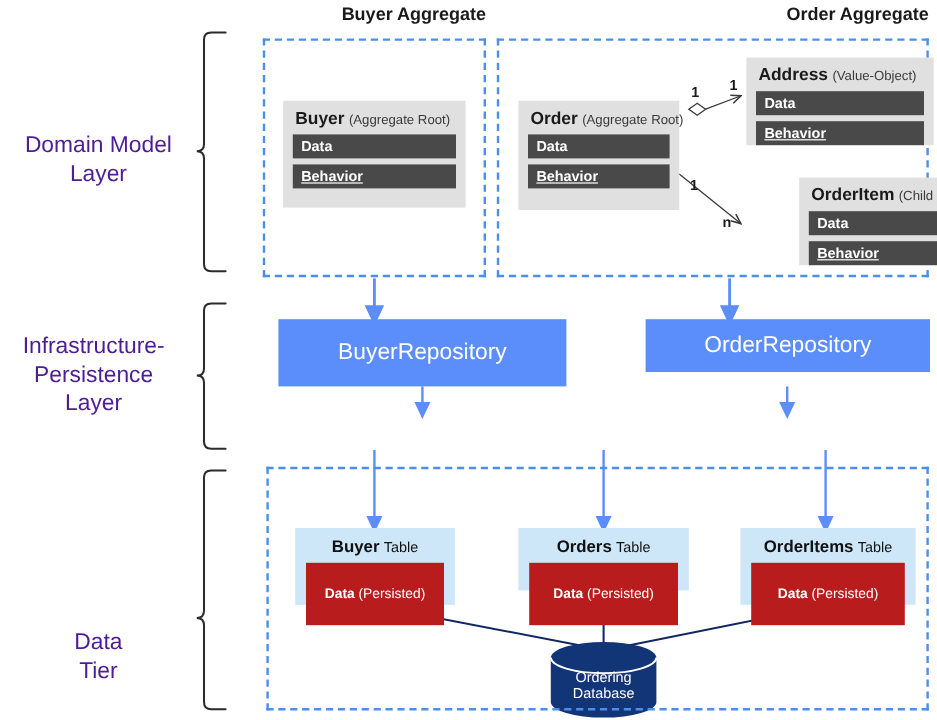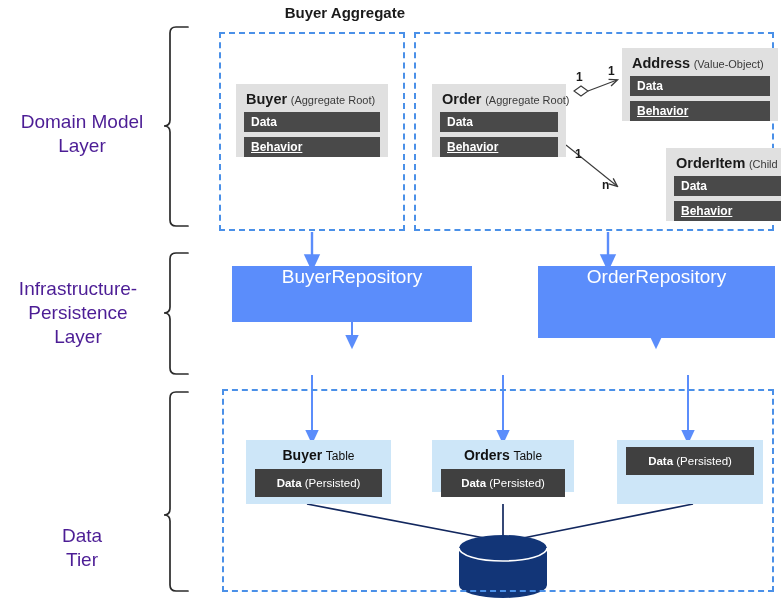--- a/index.html
+++ b/index.html
@@ -69,21 +69,21 @@
     box-sizing: border-box;
   }
   .member-bar:last-child { margin-bottom: 0; text-decoration: underline; }
 
   
   .blue-box {
     position: absolute;
     background: #5b8dfb;
     color: #ffffff;
     display: flex;
-    align-items: flex-start;
+    align-items: center;
     justify-content: center;
     font-size: 19px;
     box-sizing: border-box;
   }
   .uow-box { font-size: 17px; }
 
   
   .table-card {
     position: absolute;
     background: #cde6f8;
@@ -93,24 +93,24 @@
   }
   .table-title {
     font-size: 13px;
     color: #111111;
     margin-bottom: 6px;
     white-space: nowrap;
   }
   .table-title .nm { font-weight: bold; font-size: 14px; }
   .table-title .sub { font-weight: normal; font-size: 12px; }
   .persist-bar {
-    background: #404040;
+    background: #b91c1c;
     color: #ffffff;
     font-size: 11.5px;
-    padding: 8px 6px;
+    padding: 20px 6px;
     white-space: nowrap;
   }
   .persist-bar .b { font-weight: bold; }
 
   
   .db-wrap { position: absolute; }
   .db-label {
     position: absolute;
     left: 0; right: 0;
     text-align: center;
@@ -203,37 +203,38 @@
 
   <div class="layer-label" style="left:0; top:277px; width:156px;">Infrastructure-
 Persistence
 Layer</div>
 
   <div class="layer-label" style="left:4px; top:524px; width:156px;">Data
 Tier</div>
 
   <div class="group-title" style="left:219px; top:4px; width:186px;">Buyer Aggregate</div>
 
+  <div class="group-title" style="left:414px; top:4px; width:360px;">Order Aggregate</div>
 
   <div class="dashed-box" style="left:219px; top:32px; width:186px; height:199px;"></div>
 
   <div class="dashed-box" style="left:414px; top:32px; width:360px; height:199px;"></div>
 
   <div class="dashed-box" style="left:222px; top:389px; width:552px; height:203px;"></div>
 
-  <div class="entity" style="left:236px; top:84px; width:152px; height:73px;">
+  <div class="entity" style="left:236px; top:84px; width:152px; height:89px;">
     <div class="entity-title">
       <span class="nm">Buyer</span>
       <span class="sub">(Aggregate Root)</span>
     </div>
     <div class="member-bar">Data</div>
     <div class="member-bar">Behavior</div>
   </div>
 
-  <div class="entity" style="left:432px; top:84px; width:134px; height:73px;">
+  <div class="entity" style="left:432px; top:84px; width:134px; height:91px;">
     <div class="entity-title">
       <span class="nm">Order</span>
       <span class="sub">(Aggregate Root)</span>
     </div>
     <div class="member-bar">Data</div>
     <div class="member-bar">Behavior</div>
   </div>
 
   <div class="entity" style="left:622px; top:48px; width:156px; height:73px;">
     <div class="entity-title">
@@ -255,26 +256,26 @@
 
   <div class="mult" style="left:576px; top:70px;">1</div>
   <div class="mult" style="left:608px; top:64px;">1</div>
   <div class="mult" style="left:575px; top:147px;">1</div>
   <div class="mult" style="left:602px; top:178px;">n</div>
 
   <div class="blue-box" style="left:232px; top:266px; width:240px; height:56px;">
     <span>BuyerRepository</span>
   </div>
 
-  <div class="blue-box" style="left:538px; top:266px; width:237px; height:72px;">
+  <div class="blue-box" style="left:538px; top:266px; width:237px; height:44px;">
     <span>OrderRepository</span>
   </div>
 
 
-  <div class="table-card" style="left:246px; top:440px; width:145px; height:64px;">
+  <div class="table-card" style="left:246px; top:440px; width:133px; height:64px;">
     <div class="table-title">
       <span class="nm">Buyer</span>
       <span class="sub">Table</span>
     </div>
     <div class="persist-bar">
       <span class="b">Data</span>
       <span>(Persisted)</span>
     </div>
   </div>
 
@@ -283,20 +284,28 @@
       <span class="nm">Orders</span>
       <span class="sub">Table</span>
     </div>
     <div class="persist-bar">
       <span class="b">Data</span>
       <span>(Persisted)</span>
     </div>
   </div>
 
   <div class="table-card" style="left:617px; top:440px; width:146px; height:64px;">
+    <div class="table-title">
+      <span class="nm">OrderItems</span>
+      <span class="sub">Table</span>
+    </div>
     <div class="persist-bar">
       <span class="b">Data</span>
       <span>(Persisted)</span>
     </div>
   </div>
 
+  <div class="db-wrap" style="left:459px; top:535px; width:88px; height:63px;">
+    <div class="db-label" style="top:22px;">Ordering
+Database</div>
+  </div>
 
 </div>
 
 </body></html>

